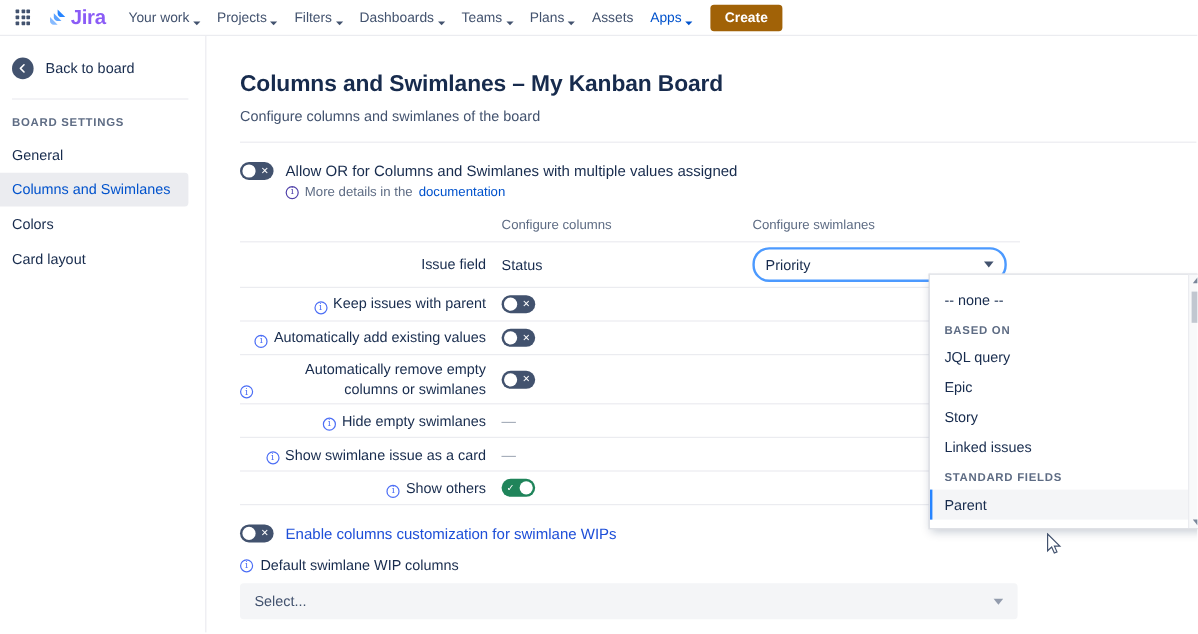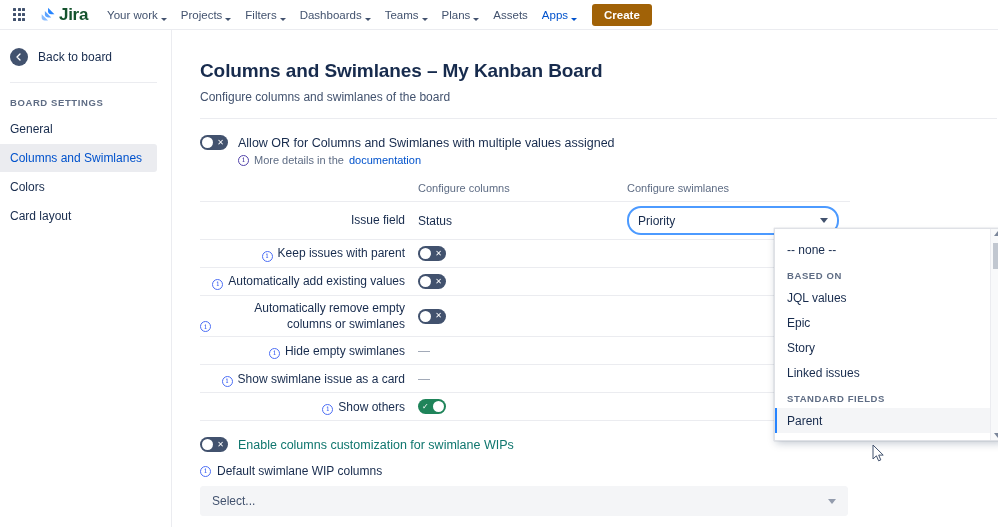--- a/index.html
+++ b/index.html
@@ -37,21 +37,21 @@
   }
   .grid-dots i { display:block; width:3px; height:3px; background:#42526E; border-radius:0.5px;}
   .logo-wrap {
     display: flex; align-items: center; gap: 3px;
     margin-right: 12px; padding-left: 5px;
   }
   .logo-mark { width: 17px; height: 17px; display:block; }
   .logo-text {
     font-size: 17px;
     font-weight: 700;
-    color: #14532d;
+    color: #8b5cf6;
     letter-spacing: -0.3px;
     line-height: 1;
   }
   .navitem {
     font-size: 11.5px;
     color: #42526E;
     padding: 4px 7px;
     border-radius: 3px;
     white-space: nowrap;
     display: flex;
@@ -354,21 +354,21 @@
     height: 26px;
     background: #C1C7D0;
   }
 
   
   .bottom-sec { margin-top: 16px; }
   .enable-row {
     display: flex; align-items: center; gap: 10px;
     margin-bottom: 12px;
   }
-  .enable-label { font-size: 12.5px; color: #0f766e; }
+  .enable-label { font-size: 12.5px; color: #1d4ed8; }
   .dswip-row {
     display: flex; align-items: center; gap: 6px;
     font-size: 12px;
     color: #172B4D;
     margin-bottom: 8px;
   }
   .select-wide {
     width: 648px;
     height: 30px;
     background: #F4F5F7;
@@ -609,21 +609,21 @@
       <div class="select-wide">
         <span>Select...</span>
         <span class="chev-sm"></span>
       </div>
     </div>
 
     <div class="dropdown">
       <div class="dd-list">
         <div class="dd-item">-- none --</div>
         <div class="dd-group">BASED ON</div>
-        <div class="dd-item">JQL values</div>
+        <div class="dd-item">JQL query</div>
         <div class="dd-item">Epic</div>
         <div class="dd-item">Story</div>
         <div class="dd-item">Linked issues</div>
         <div class="dd-group">STANDARD FIELDS</div>
         <div class="dd-item hl">Parent</div>
         <div class="dd-item">Labels</div>
       </div>
       <div class="dd-scroll">
         <span class="sb-arrow up"></span>
         <span class="sb-thumb"></span>

